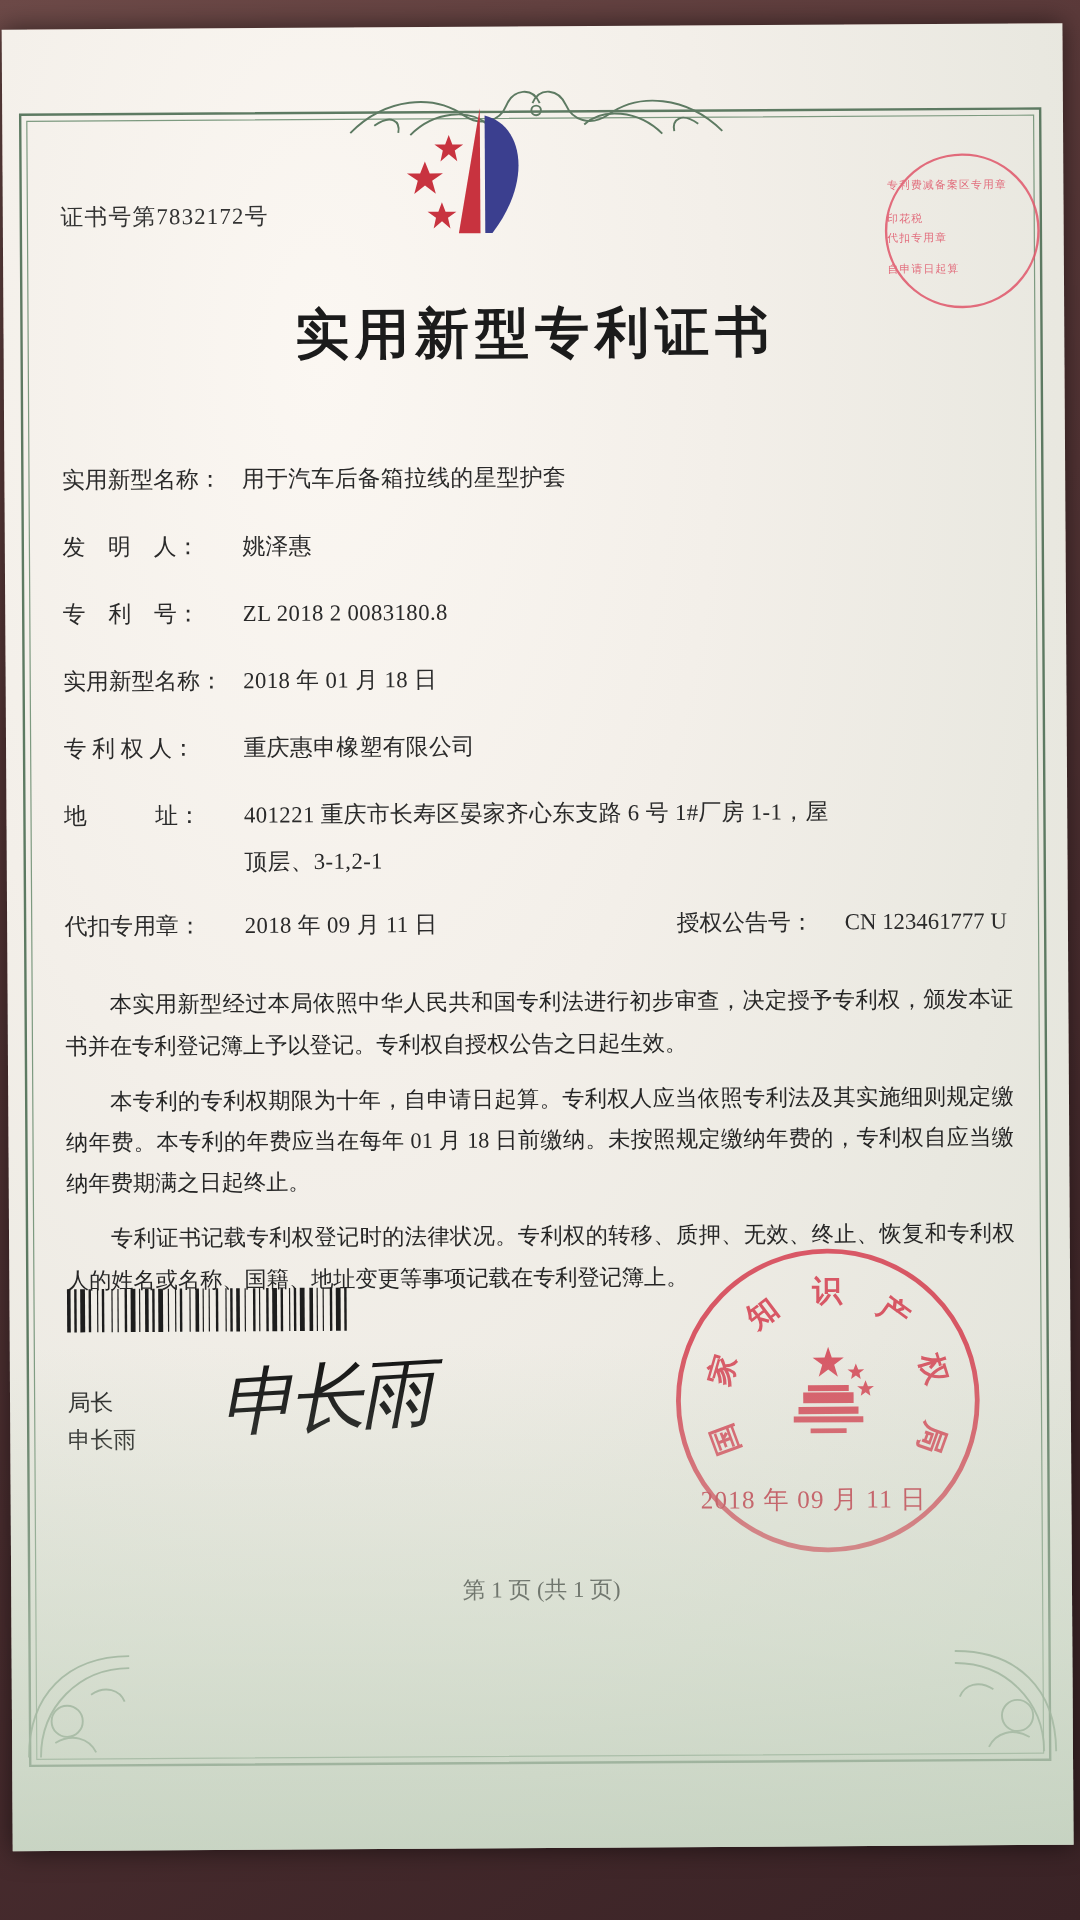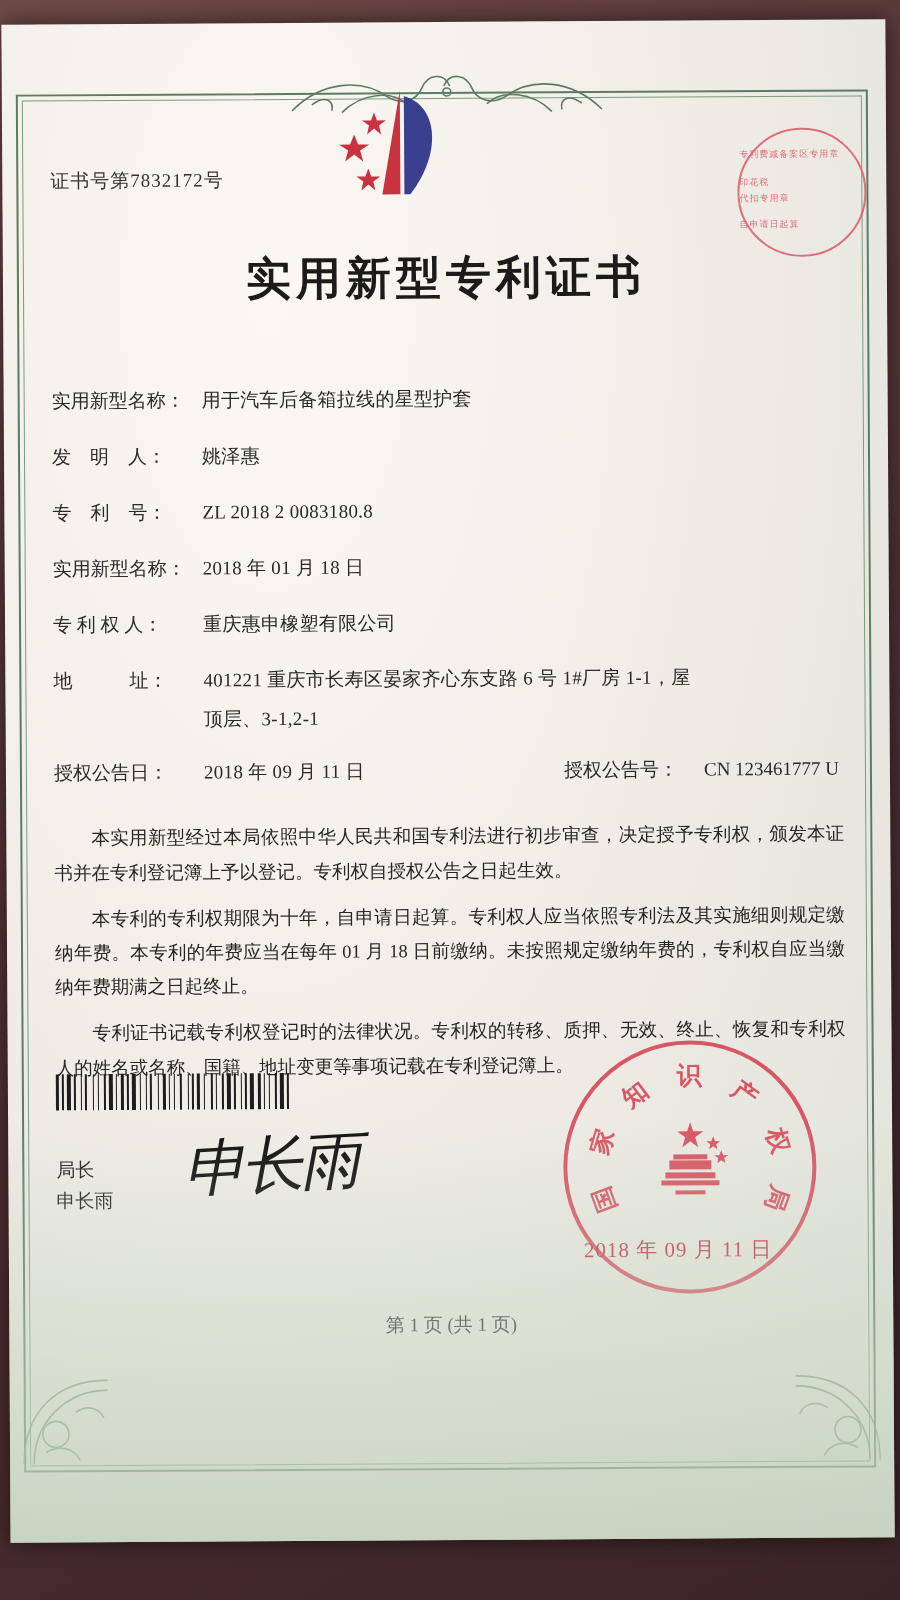--- a/index.html
+++ b/index.html
@@ -337,21 +337,21 @@
           <div class="fvalue">重庆惠申橡塑有限公司</div>
         </div>
 
         <div class="frow" style="margin-bottom:2px;">
           <div class="flabel">地　　　址：</div>
           <div class="fvalue">401221 重庆市长寿区晏家齐心东支路 6 号 1#厂房 1-1，屋</div>
         </div>
         <div class="addr-second">顶层、3-1,2-1</div>
 
         <div class="frow two" style="margin-top:16px;">
-          <div class="flabel">授权公告日：</div>
+          <div class="flabel">代扣专用章：</div>
           <div class="fvalue">2018 年 09 月 11 日</div>
           <div class="flabel2">授权公告号：</div>
           <div class="fvalue2">CN 123461777 U</div>
         </div>
 
       </div>
 
       <div class="paragraphs">
         <p>本实用新型经过本局依照中华人民共和国专利法进行初步审查，决定授予专利权，颁发本证书并在专利登记簿上予以登记。专利权自授权公告之日起生效。</p>
         <p>本专利的专利权期限为十年，自申请日起算。专利权人应当依照专利法及其实施细则规定缴纳年费。本专利的年费应当在每年 01 月 18 日前缴纳。未按照规定缴纳年费的，专利权自应当缴纳年费期满之日起终止。</p>

